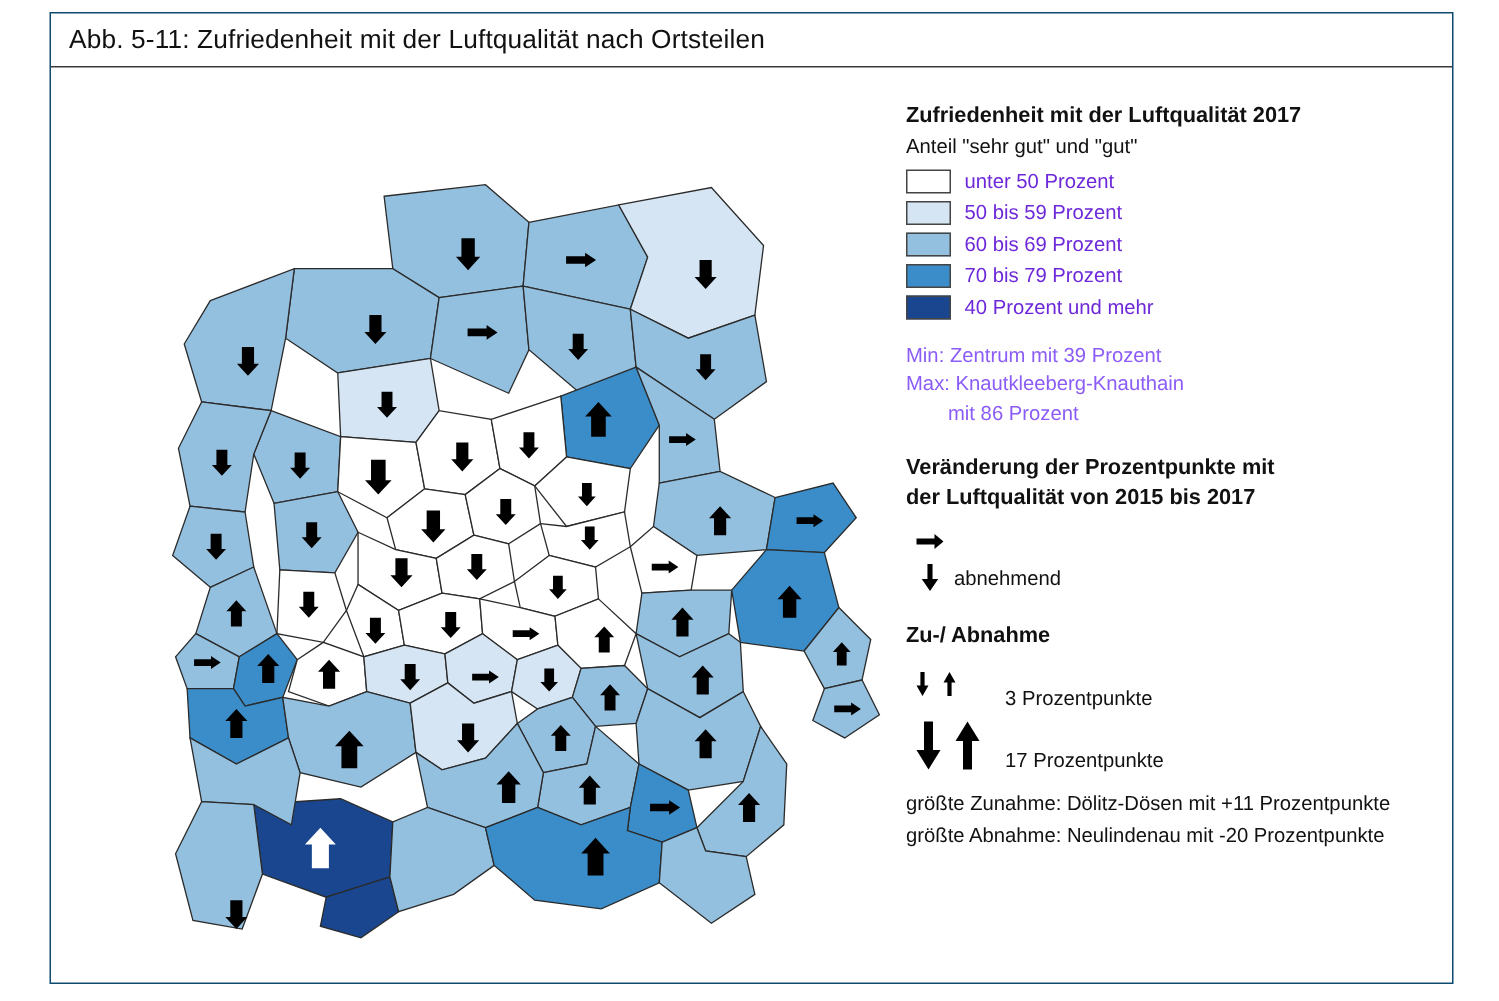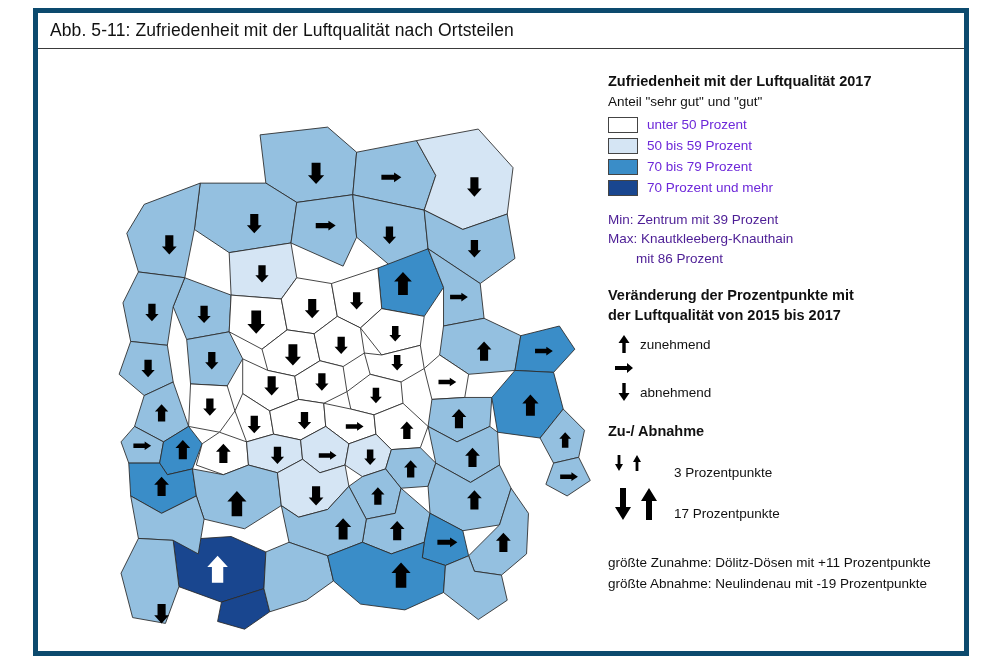--- a/index.html
+++ b/index.html
@@ -18,21 +18,21 @@
     width: 999px;
     height: 667px;
     background: #ffffff;
   }
   .figure-frame {
     position: absolute;
     left: 33px;
     top: 8px;
     width: 936px;
     height: 648px;
-    border: 5px solid #0c4a6e;
+    border: 1px solid #0c4a6e;
     box-sizing: border-box;
     background: #ffffff;
   }
   .title-bar {
     position: absolute;
     left: 0;
     top: 0;
     width: 100%;
     height: 36px;
     border-bottom: 1px solid #3a3a3a;
@@ -91,21 +91,21 @@
     flex: 0 0 auto;
   }
   .swatch-label {
     font-size: 13.5px;
     color: #6d28d9;
     white-space: nowrap;
   }
   .minmax {
     margin-top: 12px;
     font-size: 13.5px;
-    color: #4c1d95;
+    color: #8b5cf6;
     line-height: 1.45;
   }
   .minmax div.indent {
     padding-left: 28px;
   }
   .lg-title2 {
     margin-top: 18px;
     font-size: 14.5px;
     font-weight: bold;
     line-height: 1.35;
@@ -149,21 +149,21 @@
     gap: 8px;
     padding-left: 6px;
   }
   .scale-label {
     font-size: 13.5px;
     color: #111;
     white-space: nowrap;
     margin-top: 20px;
   }
   .notes {
-    margin-top: 32px;
+    margin-top: 12px;
     font-size: 13.5px;
     color: #111;
     line-height: 1.55;
   }
 </style>
 </head>
 <body>
 
 <div id="page">
   <div class="figure-frame">
@@ -309,49 +309,45 @@
       <div id="swatches">
           <div class="swatch-row">
             <div class="swatch" style="background: rgb(255, 255, 255);"></div>
             <div class="swatch-label">unter 50 Prozent</div>
           </div>
           <div class="swatch-row">
             <div class="swatch" style="background: rgb(213, 229, 244);"></div>
             <div class="swatch-label">50 bis 59 Prozent</div>
           </div>
           <div class="swatch-row">
+            <div class="swatch" style="background: rgb(148, 192, 224);"></div>
+            <div class="swatch-label">60 bis 69 Prozent</div>
+          </div>
+          <div class="swatch-row">
             <div class="swatch" style="background: rgb(58, 141, 200);"></div>
             <div class="swatch-label">70 bis 79 Prozent</div>
           </div>
           <div class="swatch-row">
             <div class="swatch" style="background: rgb(25, 70, 143);"></div>
-            <div class="swatch-label">70 Prozent und mehr</div>
+            <div class="swatch-label">40 Prozent und mehr</div>
           </div>
         </div>
 
       <div class="minmax">
         <div>Min: Zentrum mit  39 Prozent</div>
         <div>Max: Knautkleeberg-Knauthain</div>
         <div class="indent">mit 86 Prozent</div>
       </div>
 
       <div class="lg-title2">
         <div>Veränderung der Prozentpunkte mit</div>
         <div>der Luftqualität von 2015 bis 2017</div>
       </div>
 
       <div style="margin-top:8px;">
-        <div class="arrow-row">
-          <div class="arrow-cell">
-            <svg width="14" height="20" viewBox="0 0 14 20">
-                <path d="M7 1 L12.5 9 L8.7 9 L8.7 19 L5.3 19 L5.3 9 L1.5 9 Z" fill="#000"></path>
-              </svg>
-          </div>
-          <div class="arrow-label">zunehmend</div>
-        </div>
         <div class="arrow-row">
           <div class="arrow-cell">
             <svg width="20" height="14" viewBox="0 0 20 14">
                 <path d="M1 5 L13 5 L13 2 L19 7 L13 12 L13 9 L1 9 Z" fill="#000"></path>
               </svg>
           </div>
         </div>
         <div class="arrow-row">
           <div class="arrow-cell">
             <svg width="14" height="20" viewBox="0 0 14 20">
@@ -383,18 +379,18 @@
             </svg>
           <svg width="18" height="34" viewBox="0 0 18 34">
               <path d="M9 1 L17 14 L12 14 L12 33 L6 33 L6 14 L1 14 Z" fill="#000"></path>
             </svg>
         </div>
         <div class="scale-label">17 Prozentpunkte</div>
       </div>
 
       <div class="notes">
         <div>größte Zunahme: Dölitz-Dösen mit +11 Prozentpunkte</div>
-        <div>größte Abnahme: Neulindenau mit -19 Prozentpunkte</div>
+        <div>größte Abnahme: Neulindenau mit -20 Prozentpunkte</div>
       </div>
 
     </div>
   </div>
 </div>
 
 </body></html>

